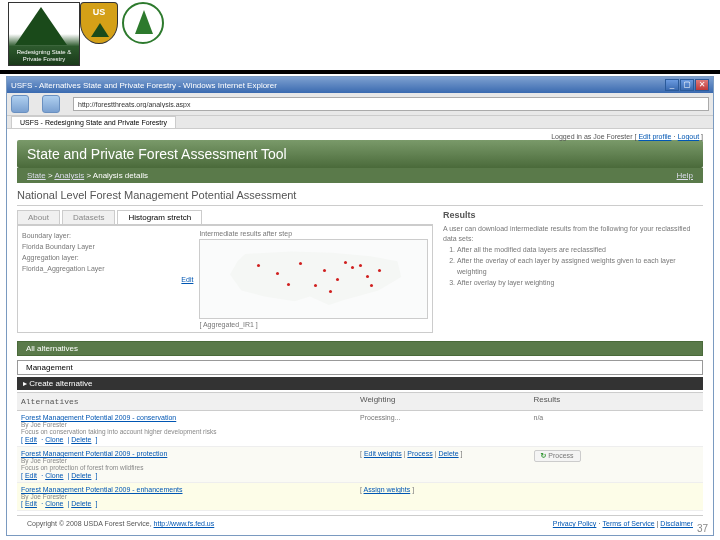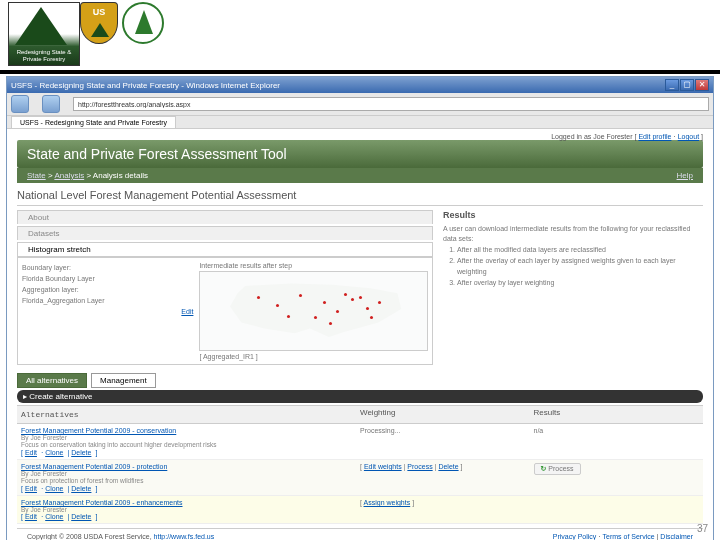--- a/index.html
+++ b/index.html
@@ -36,40 +36,40 @@
   .page { background:#fff; padding:4px 10px; }
   .logged { text-align:right; font-size:7px; color:#555; }
   .logged a { color:#0056b3; text-decoration:underline; }
   .banner { background:linear-gradient(#7a9a6a, #4a6a3a); color:#fff; padding:6px 10px; font-size:14px; font-weight:500; border-radius:2px; }
   .crumbs { background:#5a7a4a; color:#fff; padding:3px 10px; font-size:8px; display:flex; justify-content:space-between; }
   .crumbs a { color:#dde; text-decoration:underline; }
   .section-title { font-size:11px; color:#555; padding:6px 0 4px 0; border-bottom:1px solid #ccc; }
   .two-col { display:flex; gap:10px; margin-top:4px; }
   .left-col { flex: 1.6; }
   .right-col { flex: 1; }
-  .sub-tabs { display:flex; gap:2px; border-bottom:1px solid #ccc;flex-direction:column; }
+  .sub-tabs { display:flex; gap:2px; border-bottom:1px solid #ccc; }
   .sub-tab { padding:2px 10px; font-size:8px; background:#f0f0f0; border:1px solid #ccc; border-bottom:none; color:#888; }
   .sub-tab.active { background:#fff; color:#000; }
   .layer-box { border:1px solid #ccc; padding:4px; display:flex; gap:6px; }
   .layers { flex:0.9; font-size:7px; color:#777; line-height:11px; }
   .layers a { color:#0056b3; }
   .map { flex:1.2; }
   .map-title { font-size:7px; color:#777; margin-bottom:2px; }
   .map-img { width:100%; height:80px; border:1px solid #ccc; background:#fafbfb; position:relative; overflow:hidden; }
   .us-shape { position:absolute; left:8%; top:10%; width:84%; height:78%; background:#f5f7f5; border:1px solid #c8d4c8; clip-path: polygon(14% 10%, 38% 6%, 60% 8%, 80% 14%, 94% 22%, 96% 48%, 84% 70%, 66% 86%, 58% 94%, 48% 80%, 40% 88%, 24% 80%, 12% 70%, 6% 44%, 10% 22%);
   }
   .us-shape .dot { position:absolute; width:3px; height:3px; background:#d02020; border-radius:50%; }
   .map-foot { font-size:7px; color:#777; padding-top:2px; }
   .results-box h4 { font-size:9px; color:#555; margin-bottom:4px; }
   .results-box p { font-size:7px; color:#777; line-height:10px; }
   .results-box ol { margin-left:14px; font-size:7px; color:#777; line-height:11px; }
-  .filter-row { margin-top:8px; display:flex; gap:4px; }
+  .filter-row { margin-top:8px; display:flex; gap:4px;flex-direction:column; }
   .filter-btn { padding:2px 8px; font-size:8px; border:1px solid #999; }
   .filter-btn.active { background:#5a7a4a; color:#fff; border-color:#4a6a3a; }
-  .create-row { background:#333; color:#fff; padding:2px 6px; font-size:8px; margin-top:2px;border-radius:6px; }
+  .create-row { background:#333; color:#fff; padding:2px 6px; font-size:8px; margin-top:2px; }
   .create-row::before { content:"▸ "; }
   .alt-table { width:100%; border-top:1px solid #ccc; margin-top:2px; }
   .alt-head { display:flex; background:#f0f0f0; border-bottom:1px solid #ccc; font-size:8px; color:#555; }
   .alt-head div:nth-child(1){ flex:2; padding:4px 4px;font-family:Liberation Mono, monospace; }
   .alt-head div:nth-child(2){ flex:1; padding:2px 4px; }
   .alt-head div:nth-child(3){ flex:1; padding:2px 4px; }
   .alt-row { display:flex; border-bottom:1px solid #eee; font-size:7px; padding:3px 0; }
   .alt-row .c1 { flex:2; padding:0 4px; }
   .alt-row .c2 { flex:1; padding:0 4px; color:#777; }
   .alt-row .c3 { flex:1; padding:0 4px; color:#777; }
@@ -97,21 +97,21 @@
     </div>
   <div class="logos-right">
     <div class="logo-shield"></div>
     <div class="logo-circle"></div>
   </div>
 </div>
 <div class="divider"></div>
 
 <div class="browser">
   <div class="titlebar">
-    <span>USFS - Redesigning State and Private Forestry - Windows Internet Explorer</span>
+    <span>USFS - Alternatives State and Private Forestry - Windows Internet Explorer</span>
     <div class="win-btns">
       <div class="win-btn">_</div>
       <div class="win-btn">▢</div>
       <div class="win-btn close">✕</div>
     </div>
   </div>
   <div class="toolbar">
     <div class="nav-btn"></div>
     <div class="nav-btn"></div>
     <input class="addr" value="http://forestthreats.org/analysis.aspx" style="">

